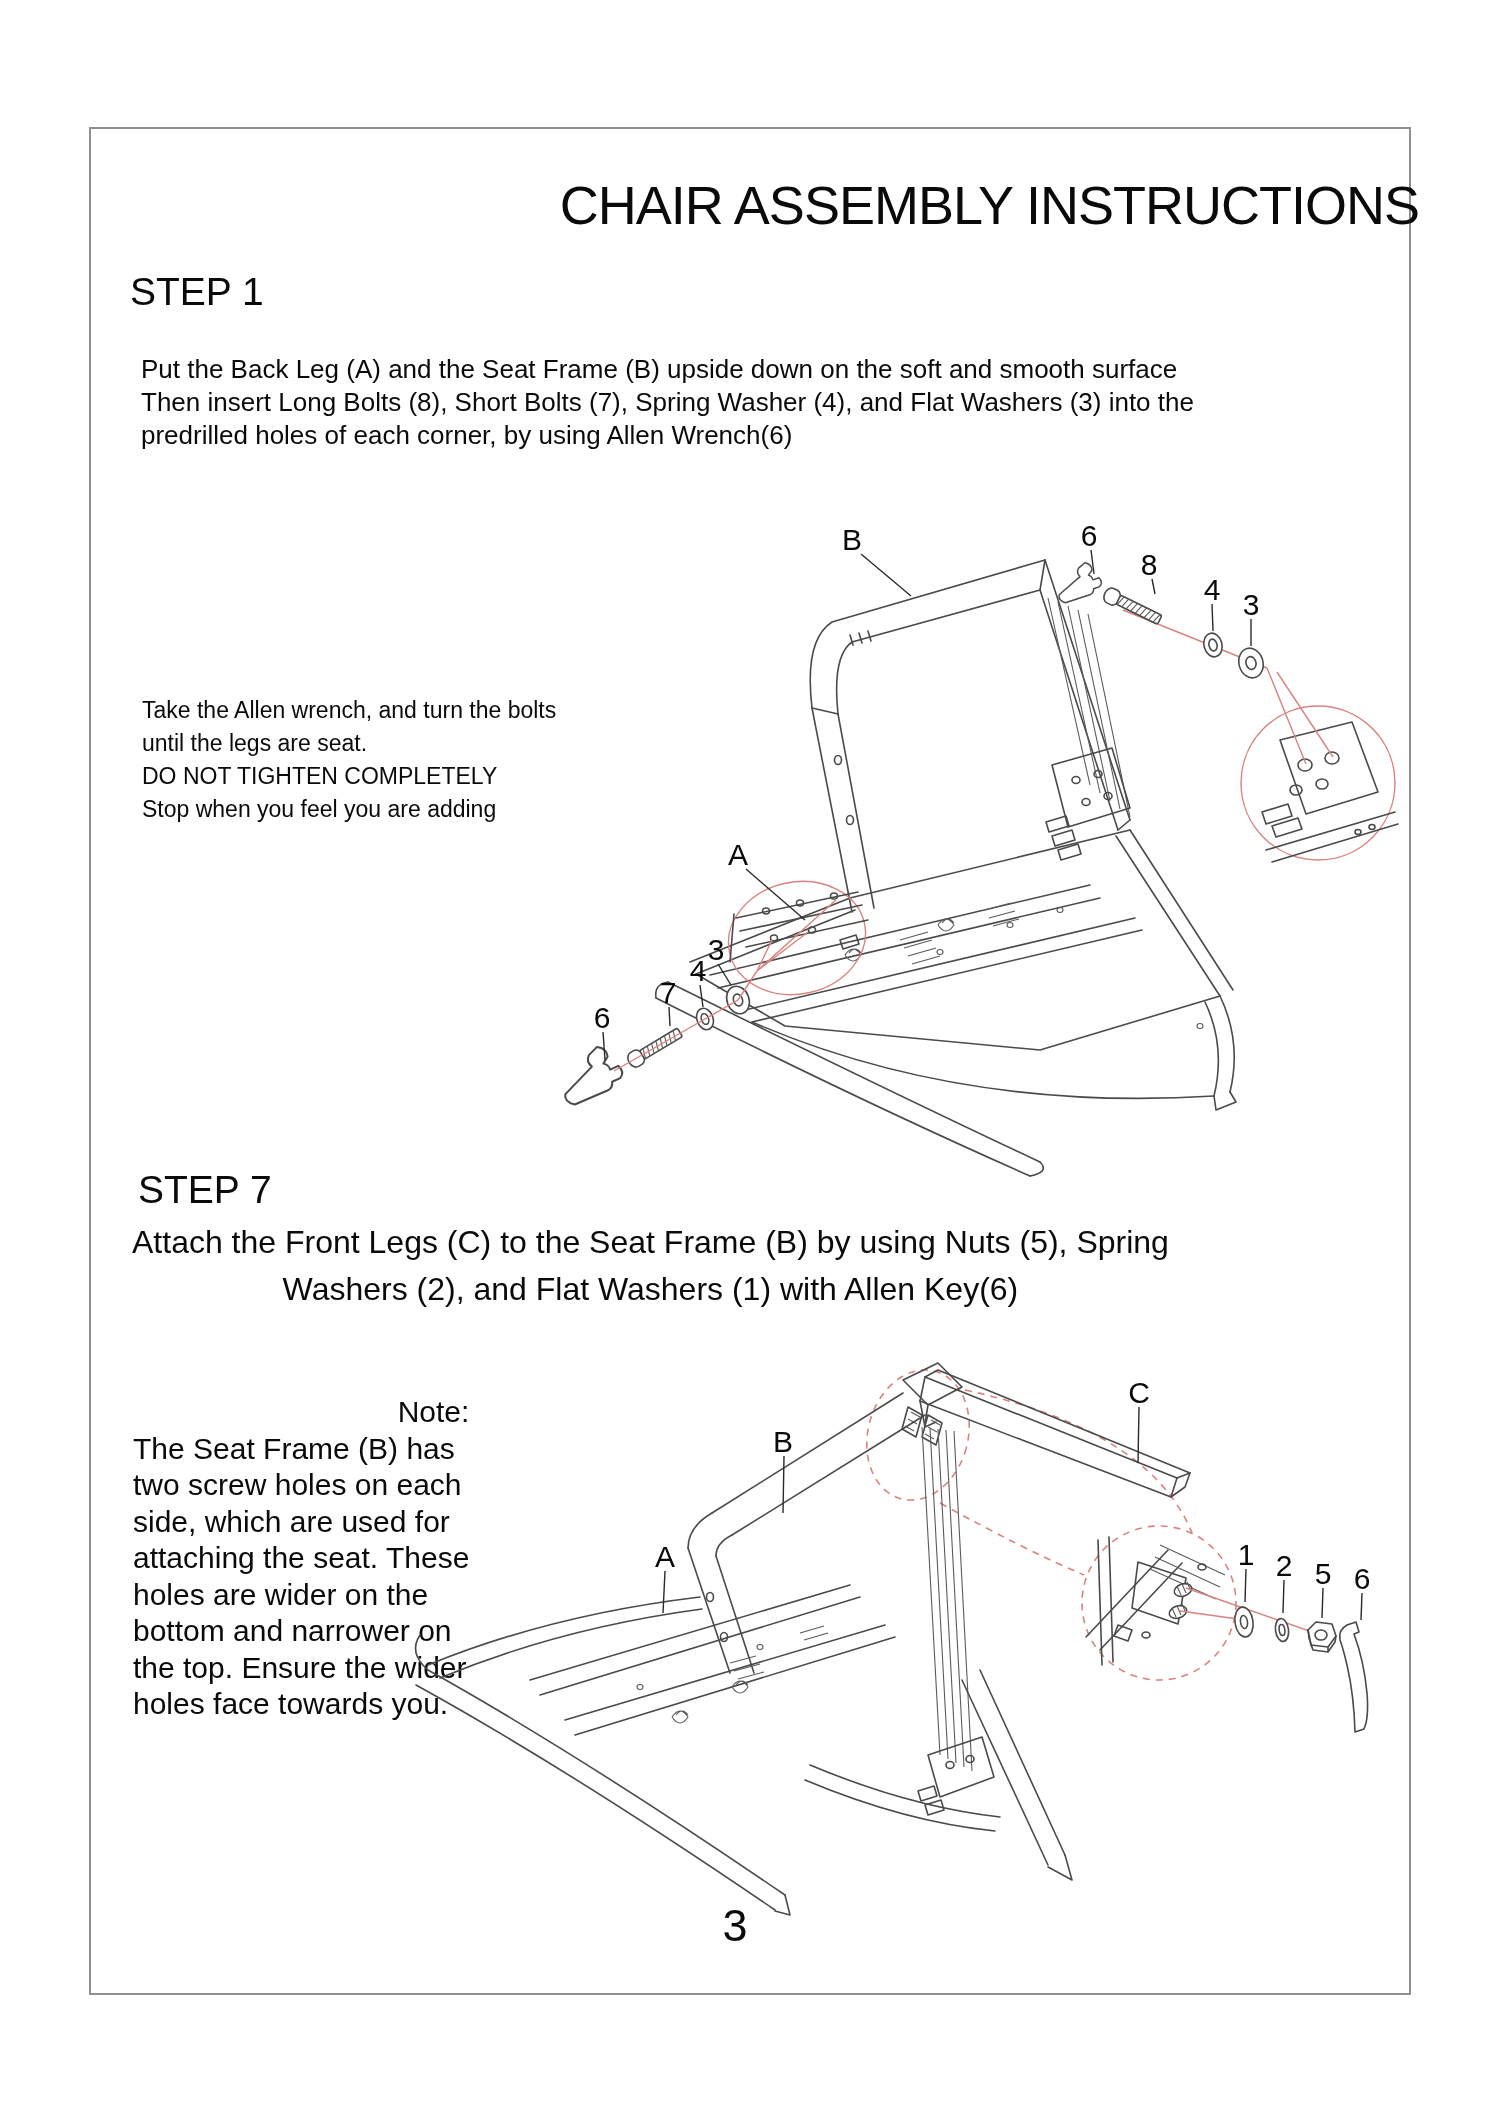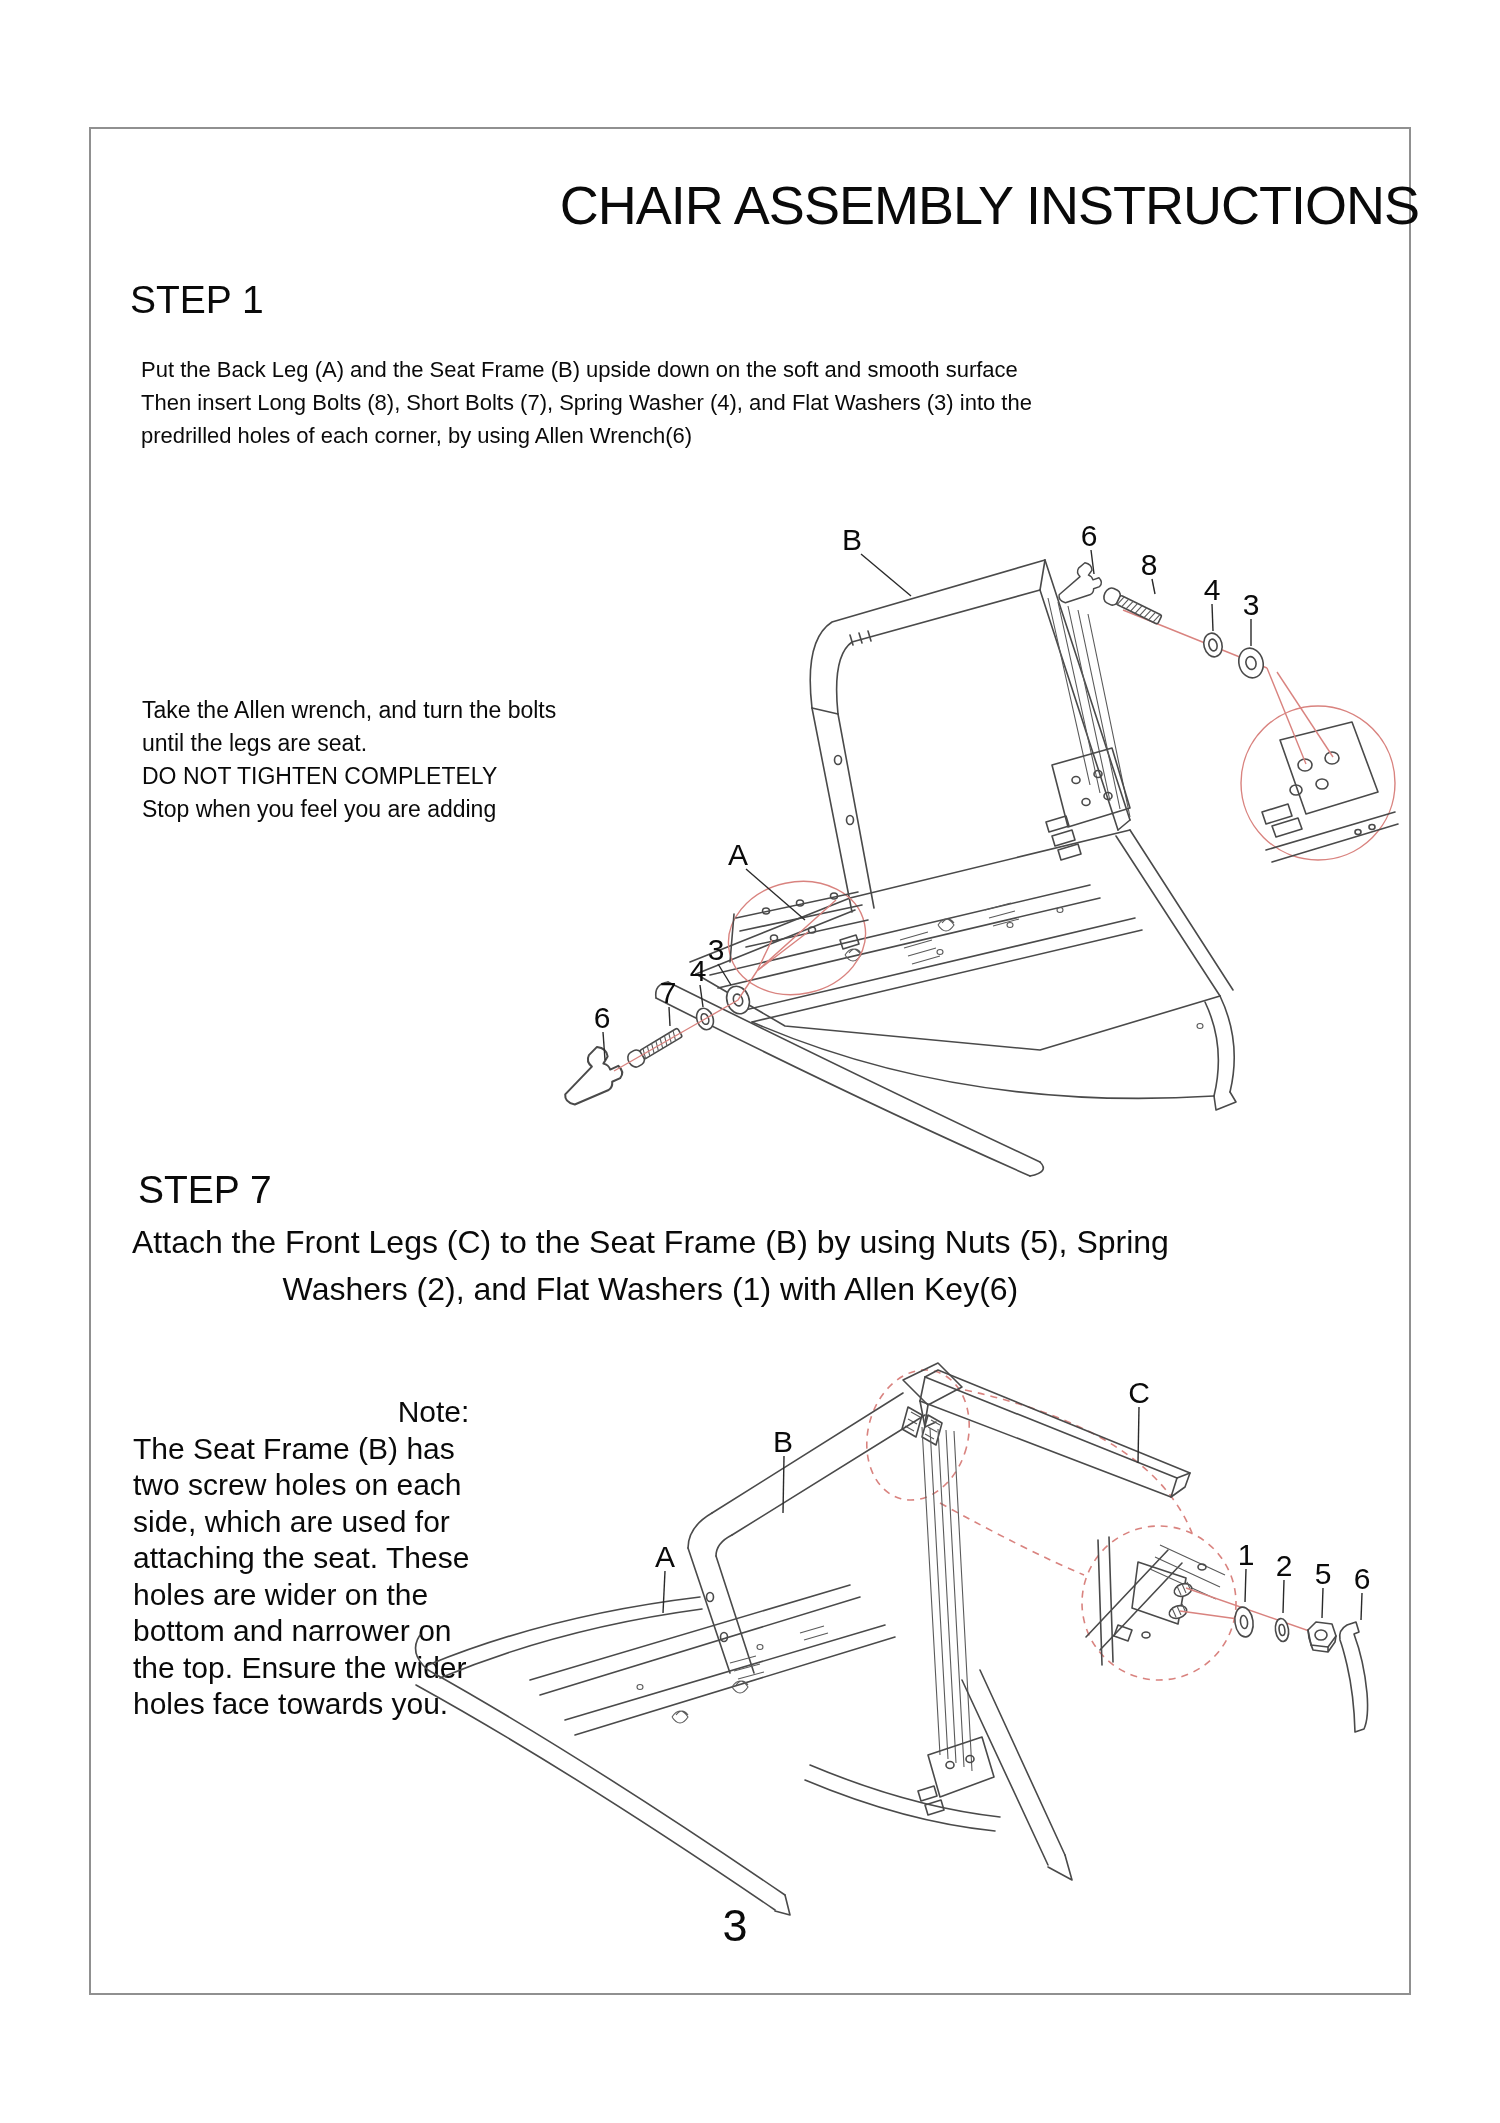--- a/index.html
+++ b/index.html
@@ -1,22 +1,22 @@
 <!DOCTYPE html>
 <html><head>
 <meta charset="utf-8">
 <style>
   html,body{margin:0;padding:0;background:#ffffff;}
   body{width:1500px;height:2123px;position:relative;font-family:"Liberation Sans",sans-serif;color:#0a0a0a;overflow:hidden;}
   .page-border{position:absolute;left:89px;top:127px;width:1322px;height:1868px;border:2px solid #909090;box-sizing:border-box;background:#fff;}
   .title{position:absolute;left:89px;top:174px;width:1330px;text-align:right;font-size:54px;letter-spacing:-1px;white-space:nowrap;}
   .step-heading{position:absolute;font-size:39px;letter-spacing:0;}
-  #step1-heading{left:130px;top:278px;}
+  #step1-heading{left:130px;top:270px;}
   #step2-heading{left:138px;top:1168px;}
-  .body-sm{position:absolute;left:141px;top:353px;font-size:22px;line-height:33px;white-space:nowrap;}
+  .body-sm{position:absolute;left:141px;top:353px;font-size:26px;line-height:33px;white-space:nowrap;}
   .note1{position:absolute;left:142px;top:694px;font-size:23px;line-height:33px;white-space:nowrap;}
   .intro2{position:absolute;left:132px;top:1219px;font-size:32px;line-height:47px;white-space:nowrap;text-align:center;}
   .note2{position:absolute;left:133px;top:1394px;font-size:30px;line-height:36.5px;white-space:nowrap;}
   .note2 .note-head{padding-left:11px;text-align:right;}
   .page-num{position:absolute;left:660px;top:1900px;width:150px;text-align:center;font-size:45px;}
   svg.diagram{position:absolute;overflow:visible;}
   #dia1{left:400px;top:470px;}
   #dia2{left:380px;top:1335px;}
   .ln{stroke:#4a4a4a;stroke-width:1.6;fill:none;stroke-linecap:round;stroke-linejoin:round;}
   .lnf{stroke:#4a4a4a;stroke-width:1.6;fill:#ffffff;stroke-linejoin:round;}

